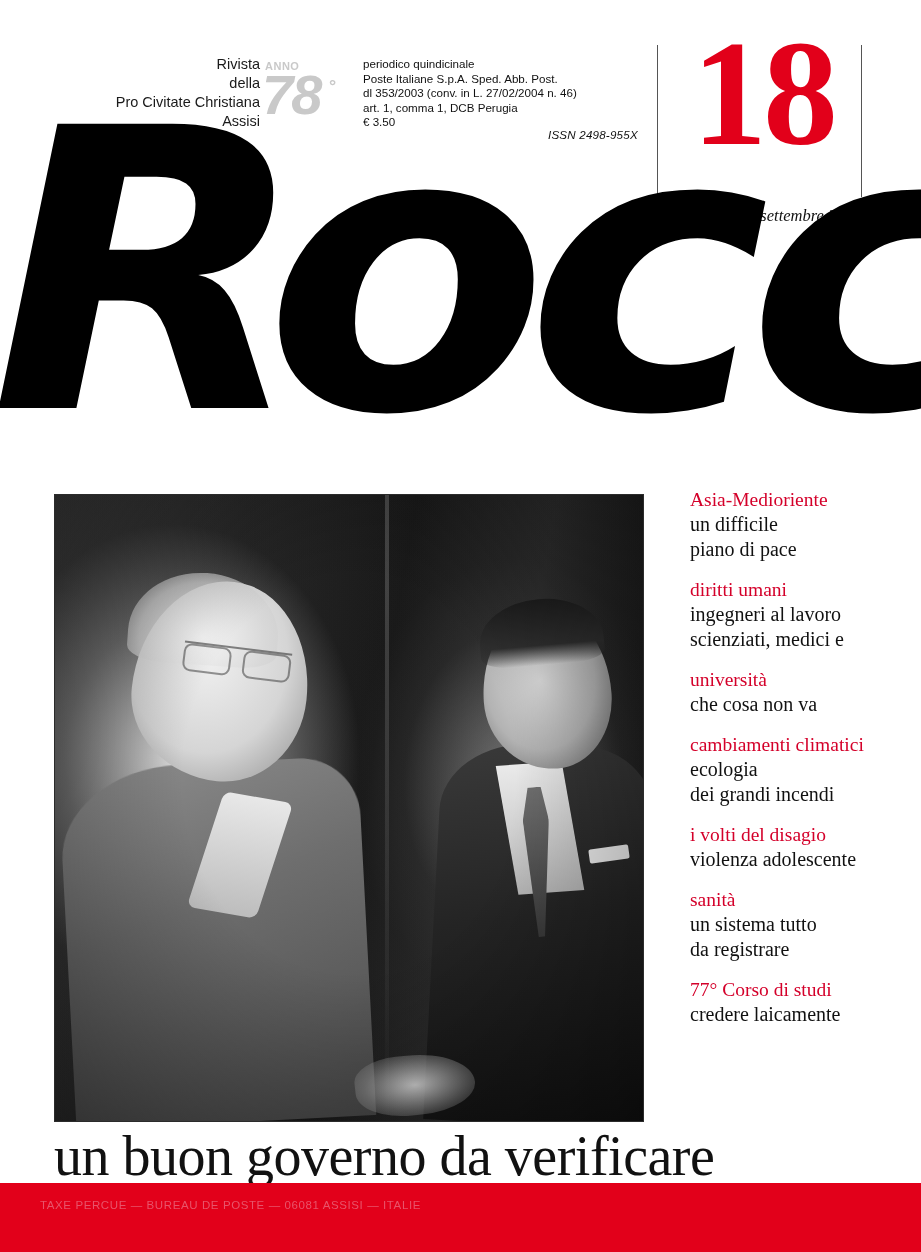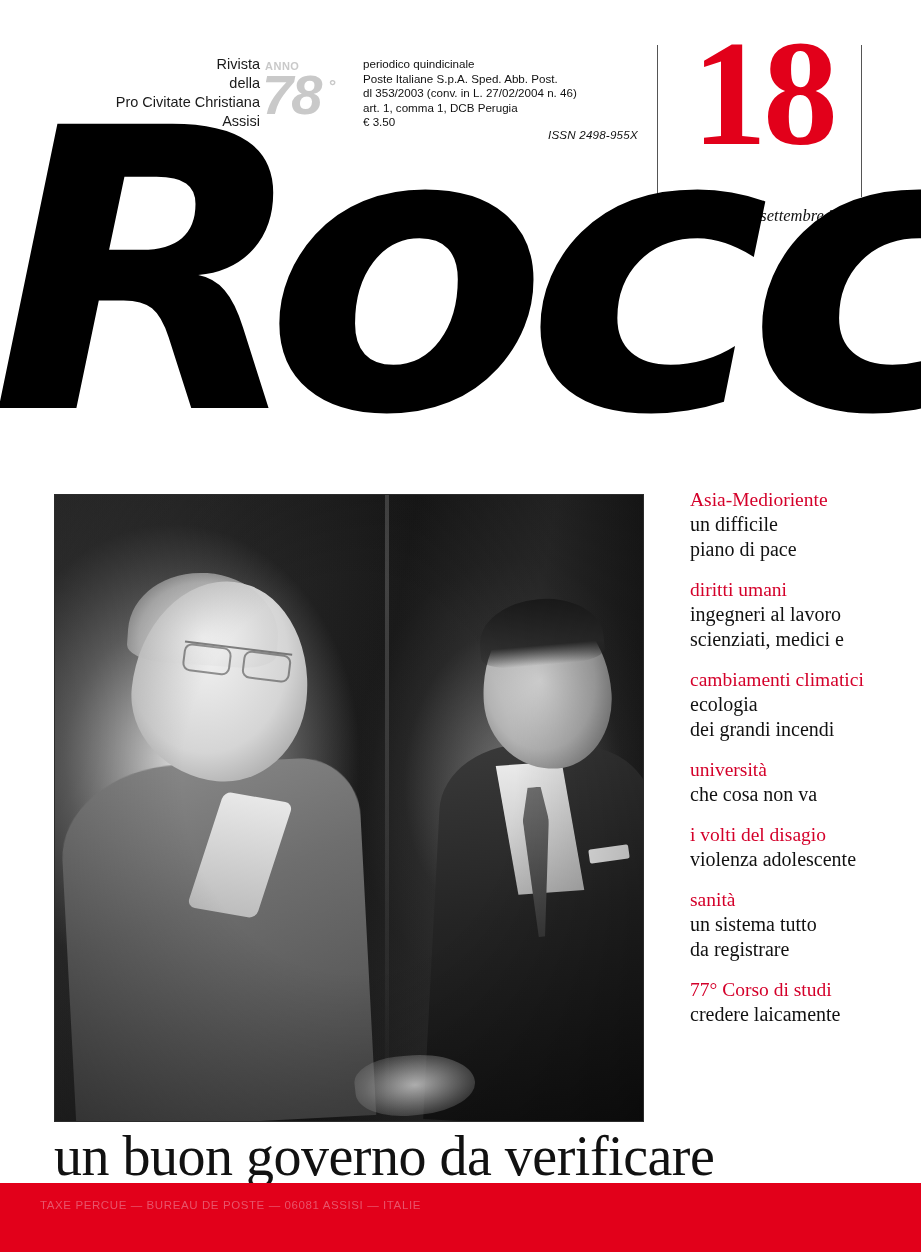--- a/index.html
+++ b/index.html
@@ -453,31 +453,31 @@
       <div class="t-line">piano di pace</div>
     </div>
 
     <div class="teaser">
       <div class="t-title">diritti umani</div>
       <div class="t-line">ingegneri al lavoro</div>
       <div class="t-line">scienziati, medici e</div>
     </div>
 
     <div class="teaser">
+      <div class="t-title">università</div>
+      <div class="t-line">che cosa non va</div>
+    </div>
+
+    <div class="teaser">
       <div class="t-title">cambiamenti climatici</div>
       <div class="t-line">ecologia</div>
       <div class="t-line">dei grandi incendi</div>
     </div>
 
     <div class="teaser">
-      <div class="t-title">università</div>
-      <div class="t-line">che cosa non va</div>
-    </div>
-
-    <div class="teaser">
       <div class="t-title">i volti del disagio</div>
       <div class="t-line">violenza adolescente</div>
     </div>
 
     <div class="teaser">
       <div class="t-title">sanità</div>
       <div class="t-line">un sistema tutto</div>
       <div class="t-line">da registrare</div>
     </div>
 

